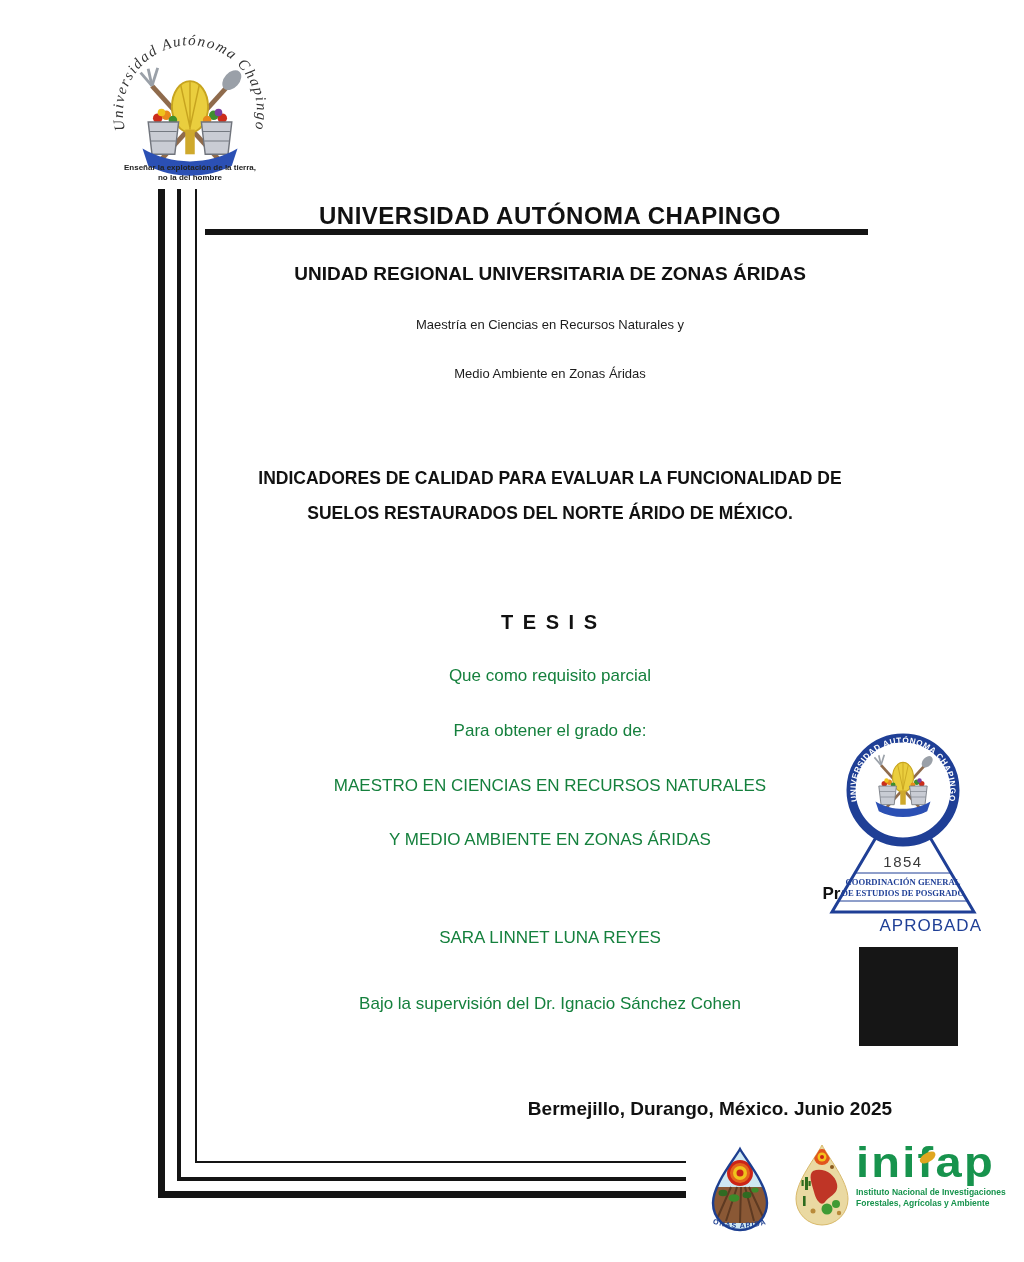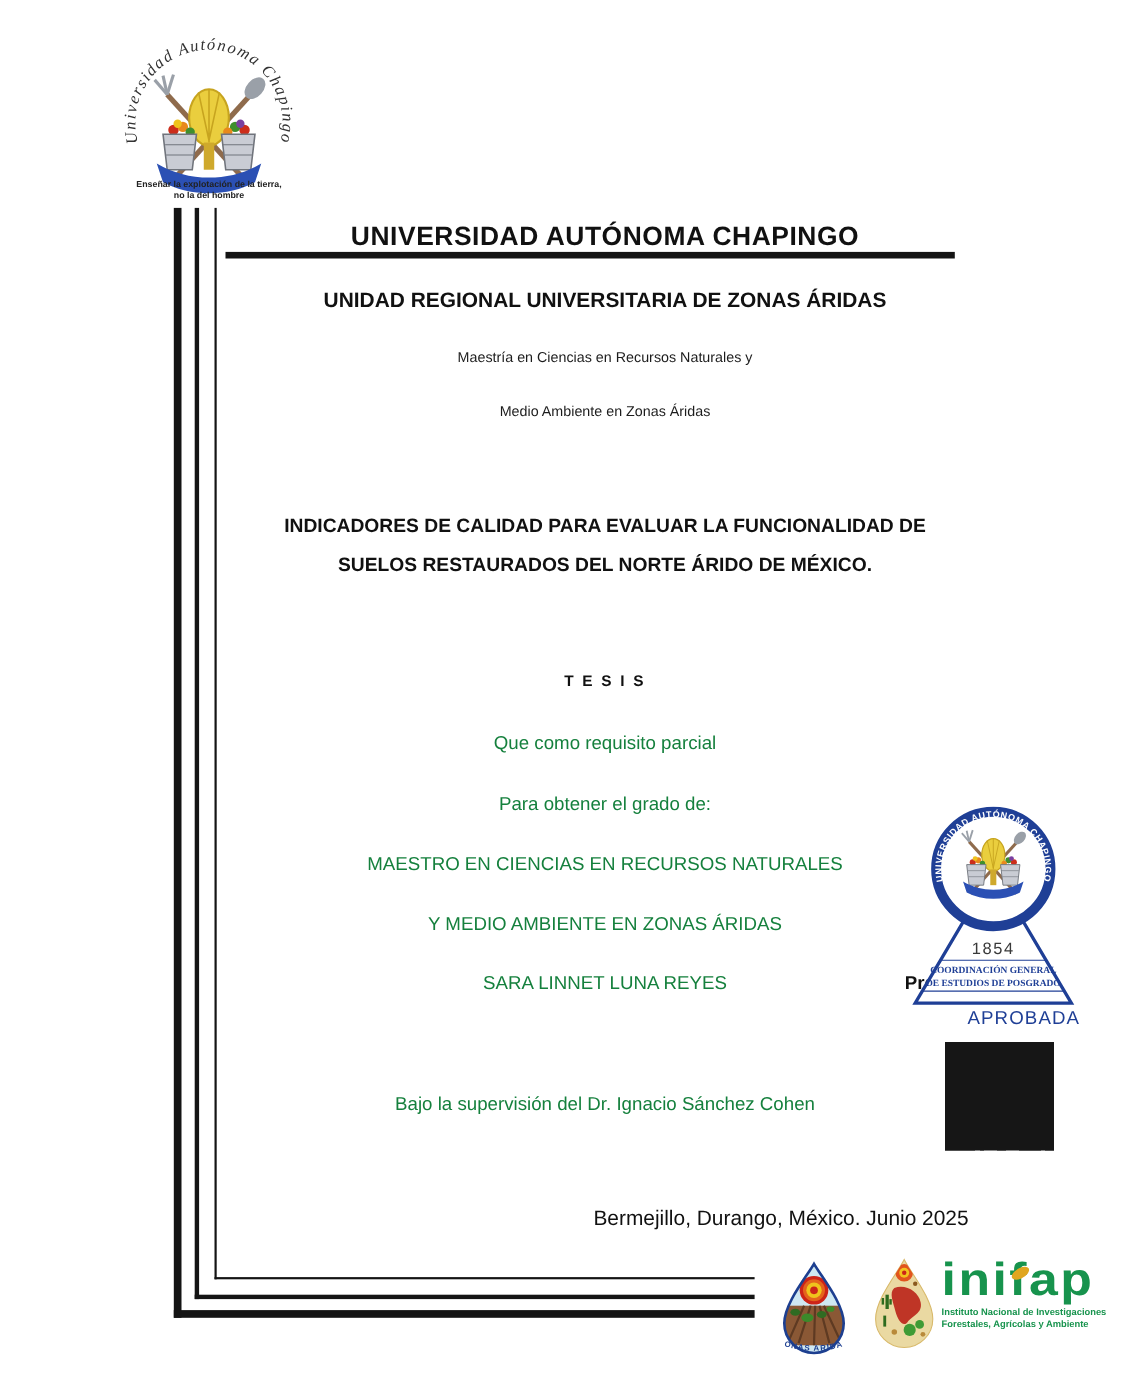--- a/index.html
+++ b/index.html
@@ -19,30 +19,30 @@
   .line{background:#141414;}
   .t-university{top:202px;font-size:24px;font-weight:bold;letter-spacing:.5px;}
   .rule{left:205px;top:229px;width:663px;height:6px;background:#141414;}
   .t-unit{top:263px;font-size:19px;font-weight:bold;}
   .t-prog{font-size:13px;color:#1c1c1c;}
   .t-prog1{top:317px;}
   .t-prog2{top:366px;}
   .t-title{font-size:17.5px;font-weight:bold;}
   .t-title1{top:468px;}
   .t-title2{top:503px;}
-  .t-tesis{top:611px;font-size:14px;font-weight:bold;letter-spacing:2px;}
+  .t-tesis{top:611px;font-size:20px;font-weight:bold;letter-spacing:2px;}
   .t-body{font-size:17px;color:#15803d;}
   .t-req{top:666px;}
   .t-grado{top:721px;}
   .t-deg1{top:776px;}
   .t-deg2{top:830px;}
   .t-presenta{top:884px;font-size:17px;font-weight:bold;text-align:right;}
-  .t-author{top:884px;}
+  .t-author{top:928px;}
   .t-supervisor{top:994px;}
-  .t-place{left:450px;width:520px;top:1098px;text-align:center;font-size:19px;font-weight:normal;}
+  .t-place{left:450px;width:520px;top:1098px;text-align:center;font-size:19px;font-weight:bold;}
   .aprobada{left:824px;top:916px;width:158px;text-align:right;
     font-size:17px;font-weight:normal;letter-spacing:1px;color:var(--stamp_blue);}
   #qr-svg{shape-rendering:crispEdges;}
   #qr-svg rect{fill:#161616;}
   .inifap-block{left:856px;top:1142px;width:160px;}
   .inifap-word{display:inline-block;transform:scaleX(1.12);transform-origin:left;
     font-size:42px;font-weight:bold;letter-spacing:2px;color:var(--inifap_green);line-height:42px;}
   .inifap-f{position:relative;color:var(--inifap_green);}
   .inifap-f .grain{position:absolute;left:1px;top:14px;width:16px;height:9px;background:var(--accent_gold);
     border-radius:60% 40% 60% 40%;transform:rotate(-28deg);}

